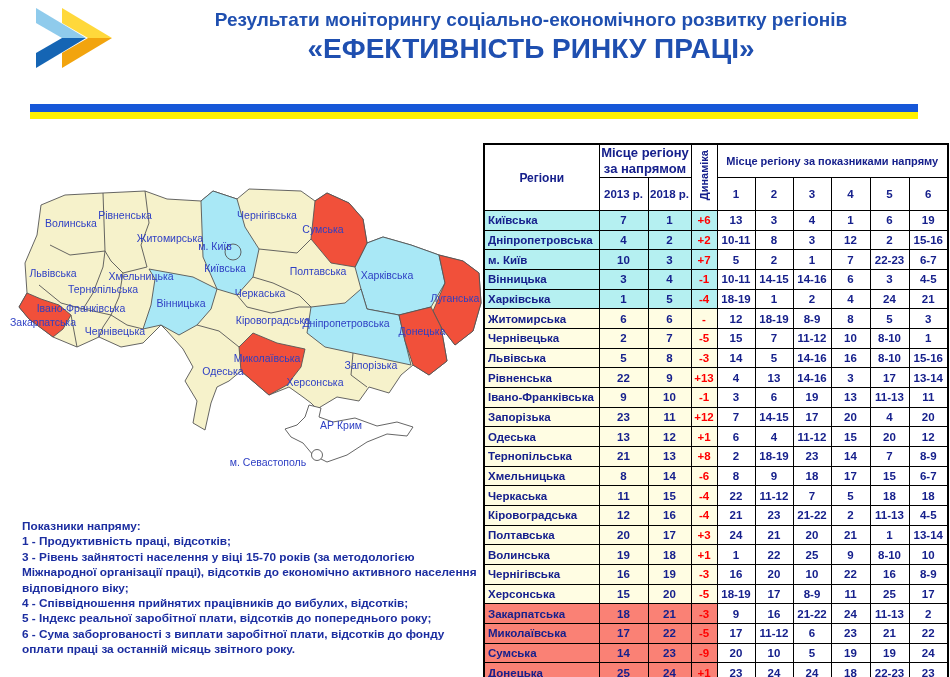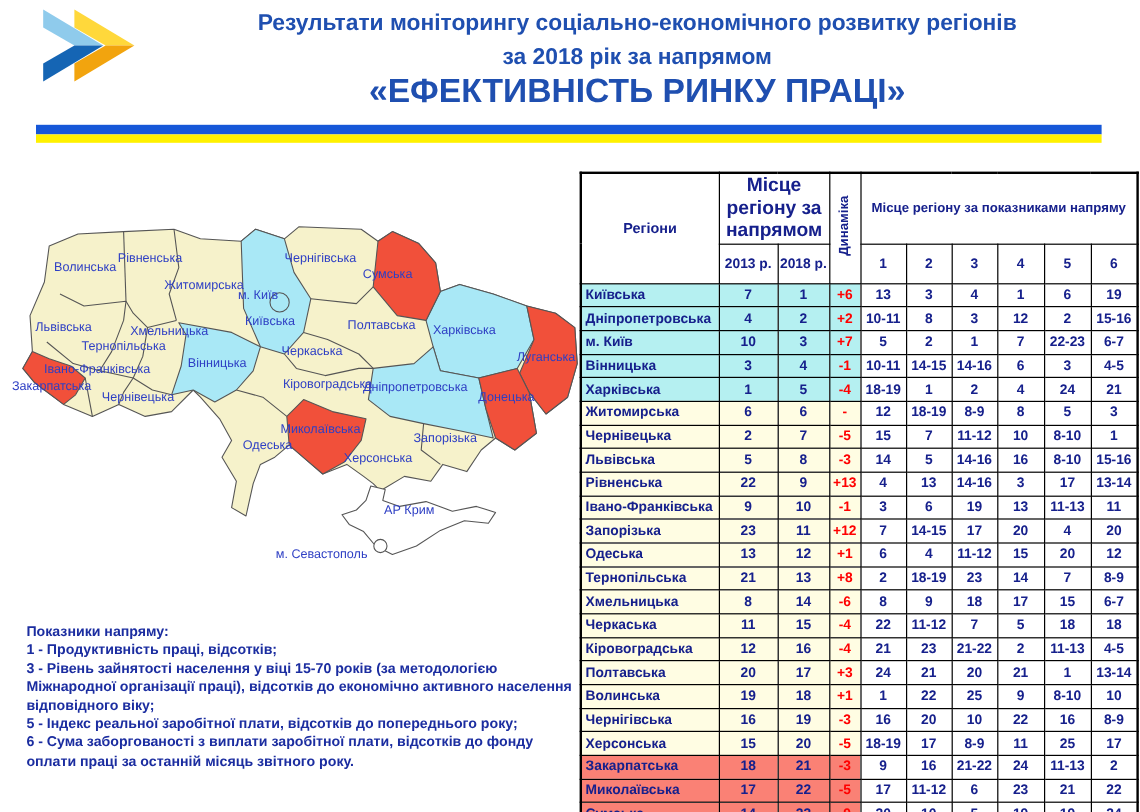--- a/index.html
+++ b/index.html
@@ -33,21 +33,21 @@
   
   .notes{position:absolute;left:22px;top:519px;width:456px;
     color:#1b2da0;font-weight:bold;font-size:11.8px;line-height:15.4px;}
 
   
   table.rank{border-collapse:collapse;position:absolute;left:483px;top:143px;
     table-layout:fixed;border:2px solid #000;}
   .rank th,.rank td{border:1px solid #000;overflow:hidden;}
   .rank th{color:#16208c;background:#fff;padding:0;}
   .h-region{font-size:12px;}
-  .h-place{font-size:16px;line-height:1.2;height:32px;}
+  .h-place{font-size:13px;line-height:1.2;height:32px;}
   .h-year{font-size:11.5px;height:32px;}
   .h-ind{font-size:11px;}
   .h-num{font-size:11.5px;}
   .h-dyn .vert{writing-mode:vertical-rl;transform:rotate(180deg);
     font-size:11px;font-weight:bold;display:inline-block;}
   .data-row td{height:18.68px;padding:0;text-align:center;font-weight:bold;
     font-size:11.5px;color:#16208c;background:#fff;}
   .data-row .c-name{text-align:left;padding-left:3px;font-size:11.5px;}
   .c-dyn{color:#ff0000 !important;}
   tr.g-top td:nth-child(-n+4){background:#b5f0f1;}
@@ -61,21 +61,20 @@
   <svg width="98" height="70" viewBox="0 0 98 70">
     <polygon points="36,6 86,36 62,36 36,21" fill="#ffd83b"></polygon>
     <polygon points="86,36 36,66 36,51 62,36" fill="#f2a40e"></polygon>
     <polygon points="10,6 60,36 36,36 10,21" fill="#8fcbec"></polygon>
     <polygon points="60,36 10,66 10,51 36,36" fill="#1565b4"></polygon>
   </svg>
 </div>
 
 <div class="titles">
   <div class="t1">Результати моніторингу соціально-економічного розвитку регіонів</div>
-  <div class="t2">за 2018 рік за напрямом</div>
   <div class="t3">«ЕФЕКТИВНІСТЬ РИНКУ ПРАЦІ»</div>
 </div>
 
 <div class="flag">
   <div class="fb"></div>
   <div class="fy"></div>
 </div>
 
 <div class="map">
   <svg width="468" height="382" viewBox="0 0 468 382">
@@ -141,20 +140,21 @@
   <span class="map-label" style="left:208px;top:236px">Одеська</span>
   <span class="map-label" style="left:326px;top:290px">АР Крим</span>
   <span class="map-label" style="left:253px;top:327px">м. Севастополь</span>
 </div>
 
 <div class="notes">
   <div>Показники напряму:</div>
   <div>
       <div class="note-line">1 - Продуктивність праці, відсотків;</div>
       <div class="note-line">3 - Рівень зайнятості населення у віці 15-70 років (за методологією Міжнародної організації праці), відсотків до економічно активного населення відповідного віку;</div>
+      <div class="note-line">4 - Співвідношення прийнятих працівників до вибулих, відсотків;</div>
       <div class="note-line">5 - Індекс реальної заробітної плати, відсотків до попереднього року;</div>
       <div class="note-line">6 - Сума заборгованості з виплати заробітної плати, відсотків до фонду оплати праці за останній місяць звітного року.</div>
     </div>
 </div>
 
 <table class="rank">
   <colgroup>
     <col style="width:115px">
       <col style="width:49px">
       <col style="width:43px">

